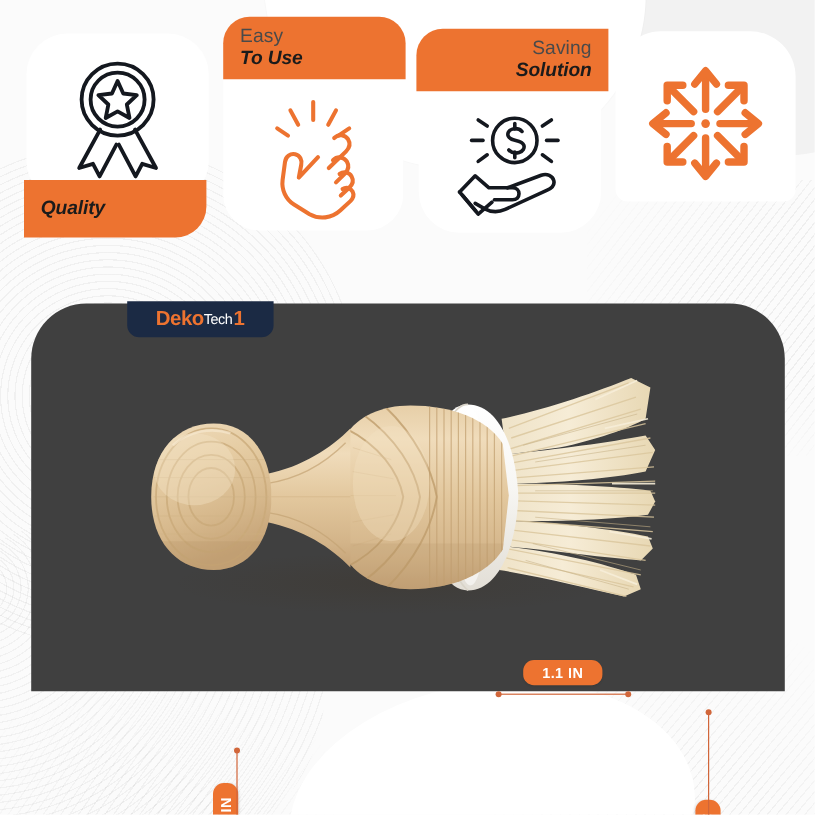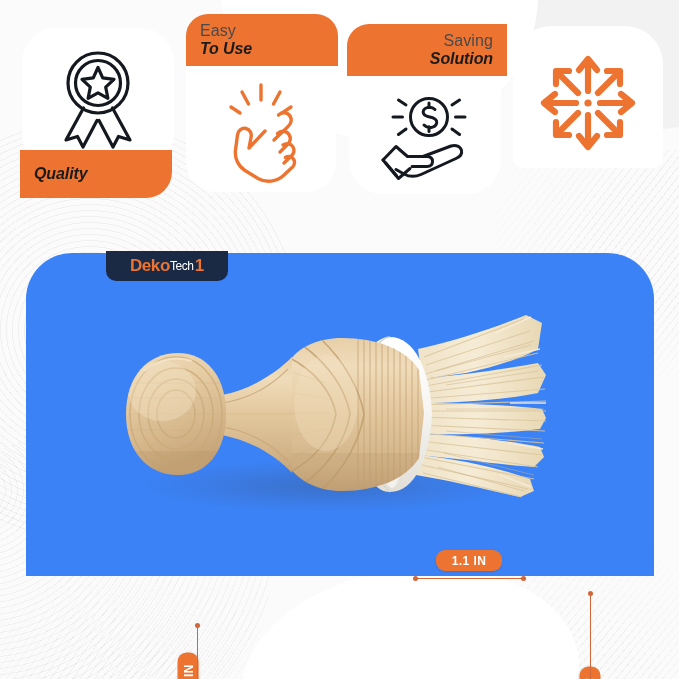--- a/index.html
+++ b/index.html
@@ -168,21 +168,21 @@
     border-radius: 0 0 0 24px;
     align-items: flex-end;
   }
   #card4-band .band-top-line, #card4-band .band-bottom-line { text-align: right; }
 
   
   #product-panel {
     position: absolute;
     left: 26px; top: 253px;
     width: 628px; height: 323px;
-    background: #3b82f6;
+    background: #404040;
     border-radius: 46px 46px 0 0;
   }
 
   
   #logo-badge {
     position: absolute;
     left: 80px; top: -2px;
     width: 122px; height: 30px;
     background: #1b2a44;
     border-radius: 0 0 10px 10px;

